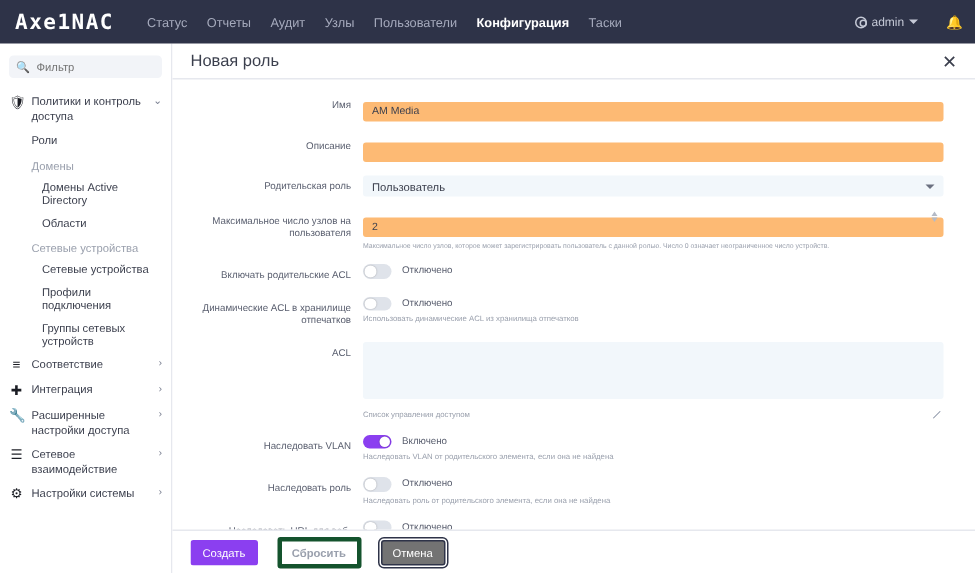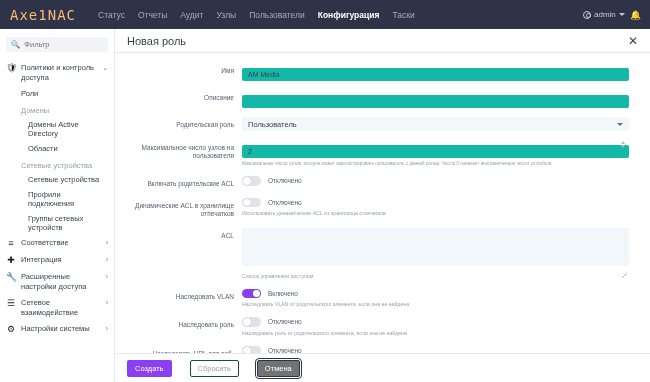--- a/index.html
+++ b/index.html
@@ -10,27 +10,27 @@
     overflow:hidden;
   }
   
   .topbar{
     height:29px; background:#2e3348; color:#c5c9d6;
     display:flex; align-items:center; padding:0 10px;
     position:relative;
   }
   .logo{
     font-family:"DejaVu Sans Mono","Liberation Mono",monospace;
-    font-size:14px; font-weight:normal; color:#fdba74;
+    font-size:14px; font-weight:bold; color:#ffffff;
     letter-spacing:1px; margin-right:22px;
   }
   .navlist{ display:flex; align-items:center; gap:13px; }
   .navitem{ font-size:8.5px; color:#a6abbd; white-space:nowrap; cursor:pointer; }
   .navitem.active{ color:#ffffff; font-weight:bold; }
-  .topright{ position:absolute; right:8px; top:0; height:29px; display:flex; align-items:center; gap:6px; }
+  .topright{ position:absolute; right:8px; top:0; height:29px; display:flex; align-items:center; gap:19px; }
   .userchip{ display:flex; align-items:center; gap:3px; font-size:8px; color:#c5c9d6; cursor:pointer;}
   .circ-ico{ width:8px;height:8px;border:1px solid #c5c9d6;border-radius:50%; display:inline-block; position:relative;}
   .circ-ico:after{content:"";position:absolute;left:2px;top:1.5px;width:3px;height:3px;border:1px solid #c5c9d6;border-radius:50%;}
   .caret{ width:0;height:0;border-left:3px solid transparent;border-right:3px solid transparent;border-top:3px solid #c5c9d6;}
   .bell{ font-size:9px; color:#c5c9d6; cursor:pointer;}
 
   
   .body{ display:flex; height:353px; }
   .sidebar{
     width:115px; background:#ffffff; border-right:1px solid #e6e8ee;
@@ -64,21 +64,21 @@
   .close-x{ font-size:12px; color:#3b3f4d; cursor:pointer; line-height:1; }
   .form{ flex:1; padding:10px 12px 0 0; overflow:hidden; }
 
   .frow{ display:flex; align-items:flex-start; margin-bottom:9px; }
   .flabel{
     width:127px; flex:0 0 127px; text-align:right; padding-right:8px;
     font-size:6.5px; color:#5b6070; padding-top:4px; line-height:1.3;
   }
   .fctl{ flex:1; max-width:387px; }
   .inp{
-    height:13px; background:#14b8a6; border:none; border-radius:2px;
+    height:13px; background:#fdba74; border:none; border-radius:2px;
     width:100%; font-size:7px; color:#3b3f4d; padding:0 6px;
     font-family:"Liberation Sans",sans-serif; outline:none;
   }
   .inp.empty{ color:#9aa0ad; }
   .sel{
     height:14px; background:#f2f7fb; border-radius:2px; width:100%;
     display:flex; align-items:center; justify-content:space-between;
     padding:0 6px; font-size:7.5px; color:#3b3f4d; cursor:pointer;gap:44px;
   }
   .sel .dn{ width:0;height:0;border-left:3px solid transparent;border-right:3px solid transparent;border-top:3px solid #6b7080; }
@@ -110,25 +110,25 @@
   }
   .ta-wrap{ position:relative; }
   .grip{
     position:absolute; right:2px; bottom:2px; width:5px; height:5px;
     background:
       linear-gradient(135deg,transparent 45%,#b4bac6 45%,#b4bac6 58%,transparent 58%);
   }
 
   .footer{
     border-top:1px solid #e6e8ee; height:29px; display:flex; align-items:center;
-    gap:18px; padding:0 12px;
+    gap:13px; padding:0 12px;
   }
   .btn{ font-size:7.5px; padding:3px 7px; border-radius:2px; cursor:pointer; border:1px solid transparent; }
   .btn.primary{ background:#8b3ff0; color:#ffffff; }
-  .btn.ghost{ background:#ffffff; color:#9aa0ad; border:1px solid #14532d; }
+  .btn.ghost{ background:#ffffff; color:#9aa0ad; border:3px solid #14532d;font-weight:bold; }
   .btn.dark{ background:#737373; color:#ffffff; border:1px solid #2e3348; outline:1px solid #2e3348; outline-offset:1px; }
 </style>
 </head>
 <body>
 
 <div class="topbar">
   <div class="logo">Axe1NAC</div>
   <div class="navlist">
     <div class="navitem">Статус</div>
     <div class="navitem">Отчеты</div>

